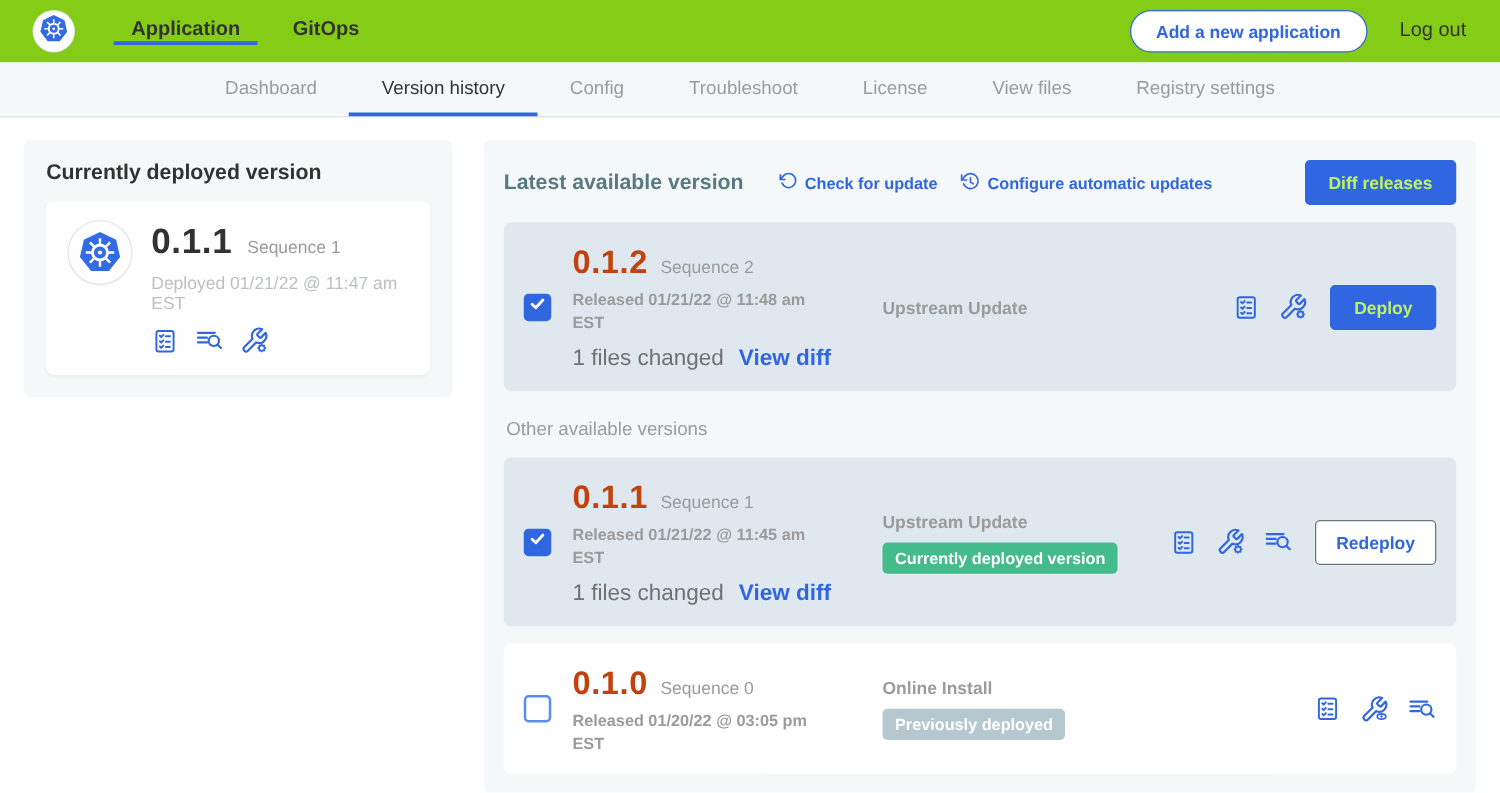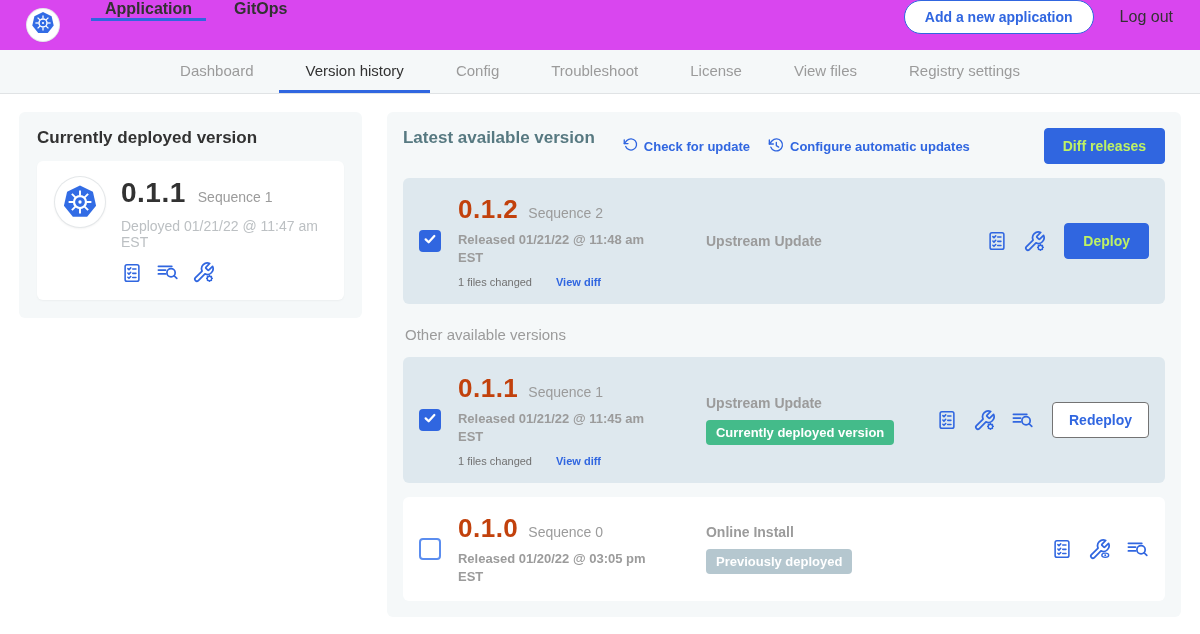--- a/index.html
+++ b/index.html
@@ -1,20 +1,20 @@
 <!DOCTYPE html>
 <html><head>
 <meta charset="utf-8">
 <style>
   * { margin:0; padding:0; box-sizing:border-box; }
   html,body { width:1200px; height:634px; overflow:hidden; background:#fff;
     font-family:"Liberation Sans", sans-serif; color:#323232; }
 
   
-  .topnav { height:50px; display:flex; align-items:flex-start; padding:0 27px; background:#d946ef; }
+  .topnav { height:50px; display:flex; align-items:center; padding:0 27px; background:#84cc16; }
   .logo-wrap { align-self:center; width:32px; height:32px; border-radius:50%; background:#fff;
     box-shadow:0 0 0 1px #e6e9eb, 0 1px 2px rgba(0,0,0,.08); display:flex; align-items:center; justify-content:center; margin-right:32px; }
   .topnav-tab { display:flex; align-items:center; padding:0 14px; margin-right:14px;
     font-size:16px; font-weight:700; color:#323232; border-bottom:3px solid transparent; cursor:pointer; }
   .topnav-tab.active { border-bottom-color:#3066E0; }
   .topnav-right { margin-left:auto; display:flex; align-items:center; gap:26px; }
   .pill-btn { border:1.5px solid #3066E0; color:#3066E0; background:#fff; font-weight:700;
     font-size:14px; padding:8px 20px; border-radius:20px; cursor:pointer; font-family:inherit; }
   .logout { font-size:16px; color:#323232; cursor:pointer; }
 
@@ -39,21 +39,21 @@
     display:flex; align-items:center; justify-content:center; }
   .ver-row { display:flex; align-items:baseline; gap:12px; }
   .ver-num { font-size:28px; font-weight:700; color:#323232; letter-spacing:.5px; }
   .ver-seq { font-size:14px; color:#9B9B9B; }
   .deployed-date { margin-top:9px; font-size:14px; color:#BCC0C3; }
   .icon-row { margin-top:11px; display:flex; align-items:center; gap:13px; color:#3066E0; }
   .icon-row svg, .card-icons svg { display:block; cursor:pointer; }
 
   
   .right-panel { flex:1; padding:16px; }
-  .rp-header { display:flex; }
+  .rp-header { display:flex; align-items:center; }
   .rp-title { font-size:17px; font-weight:700; color:#577981; margin-right:10px; }
   .rp-link { display:flex; align-items:center; gap:6px; color:#3066E0; font-size:13px;
     font-weight:700; margin-left:18px; cursor:pointer; }
   .rp-actions { margin-left:auto; display:flex; gap:10px; }
   .btn { font-family:inherit; font-size:14px; font-weight:700; border-radius:4px;
     padding:9px 16px; cursor:pointer; }
   .btn-muted { background:#fff; border:1px solid #C4C7CA; color:#9B9B9B; }
   .btn-primary { background:#3066E0; border:1px solid #3066E0; color:#bef264; padding:9px 18px; }
   .btn-outline { background:#fff; border:1px solid #737373; color:#3066E0; }
 
@@ -61,21 +61,21 @@
   .version-card.selected { background:#DEE8EE; }
   .version-card.plain { background:#fff; }
   .checkbox { width:22px; height:22px; border-radius:4px; flex:none; margin-right:17px; cursor:pointer; }
   .checkbox.checked { background:#3066E0; display:flex; align-items:center; justify-content:center; }
   .checkbox.unchecked { background:#fff; border:2px solid #5B8DEF; }
   .vc-info { width:218px; flex:none; }
   .vc-ver-row { display:flex; align-items:baseline; gap:10px; }
   .vc-ver { font-size:26px; font-weight:700; color:#c2410c; letter-spacing:.5px; }
   .vc-seq { font-size:14px; color:#9B9B9B; }
   .vc-released { margin-top:6px; font-size:13px; font-weight:700; color:#9B9B9B; max-width:200px; line-height:1.35; }
-  .vc-files { margin-top:10px; display:flex; align-items:center; gap:24px; font-size:11px; }
+  .vc-files { margin-top:10px; display:flex; align-items:center; gap:12px; font-size:18px; }
   .vc-files .changed { color:#717171; }
   .vc-files .viewdiff { color:#3066E0; font-weight:700; cursor:pointer; }
   .vc-middle { margin-left:30px; width:230px; flex:none; }
   .vc-source { font-size:14px; font-weight:700; color:#9B9B9B; }
   .badge { display:inline-block; margin-top:9px; padding:5px 10px; border-radius:4px;
     font-size:13px; font-weight:700; color:#fff; }
   .badge.success { background:#44BB8A; }
   .badge.muted { background:#B5C7CF; }
   .vc-spacer { flex:1; }
   .card-icons { display:flex; align-items:center; gap:15px; color:#3066E0; }

